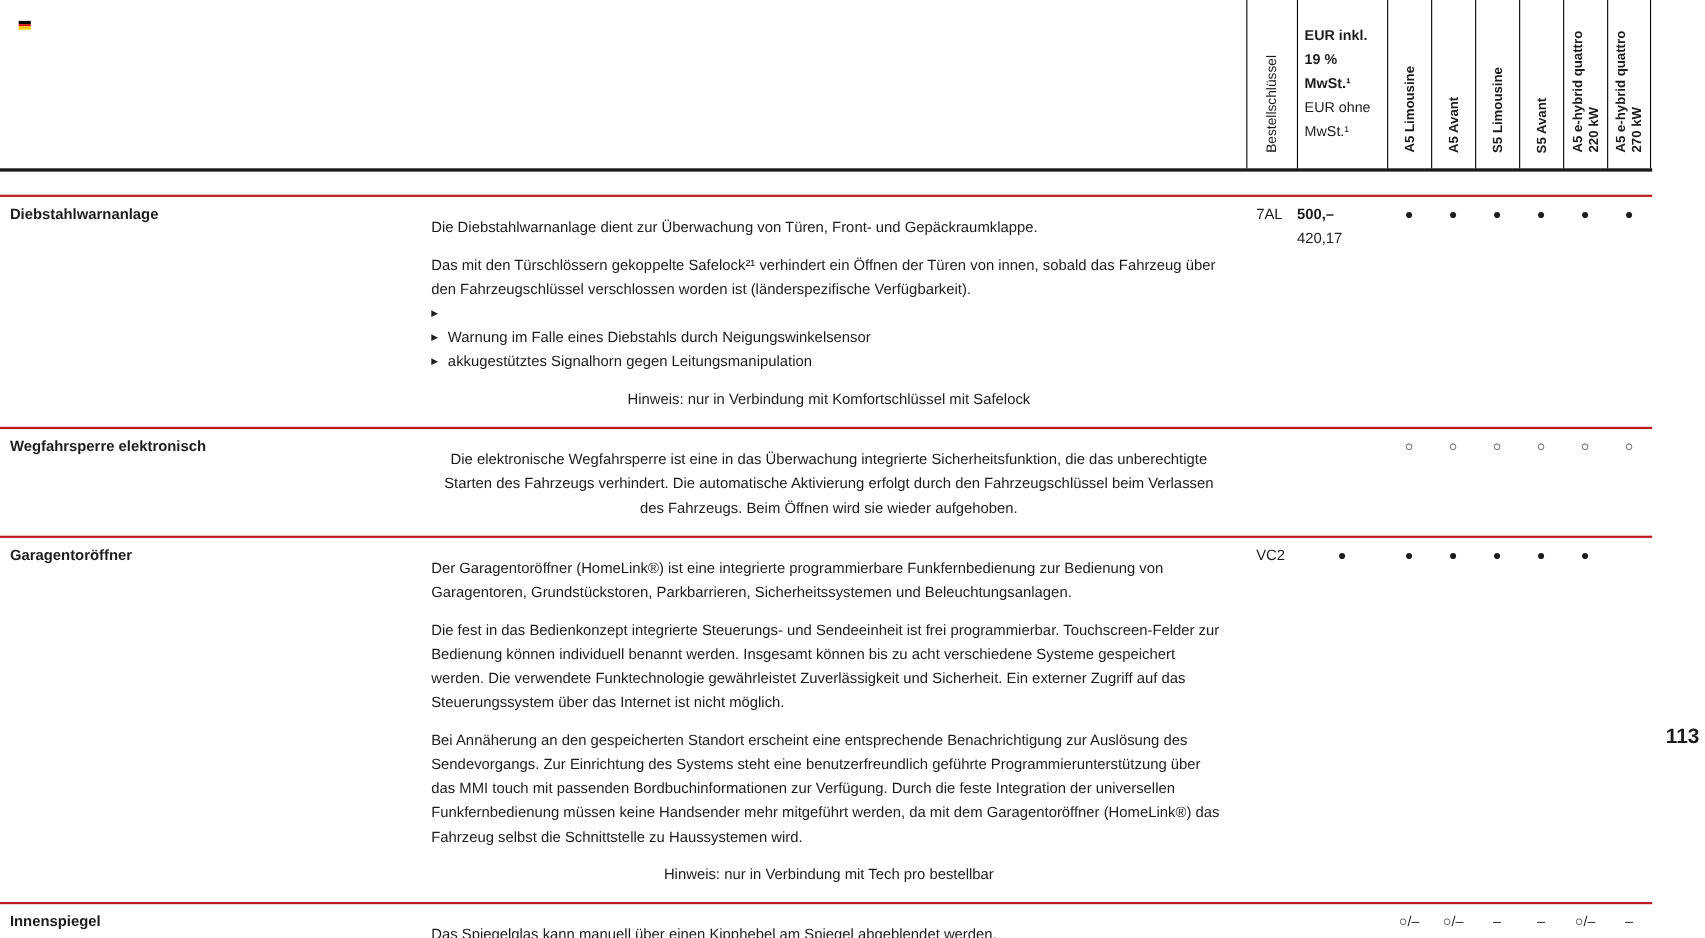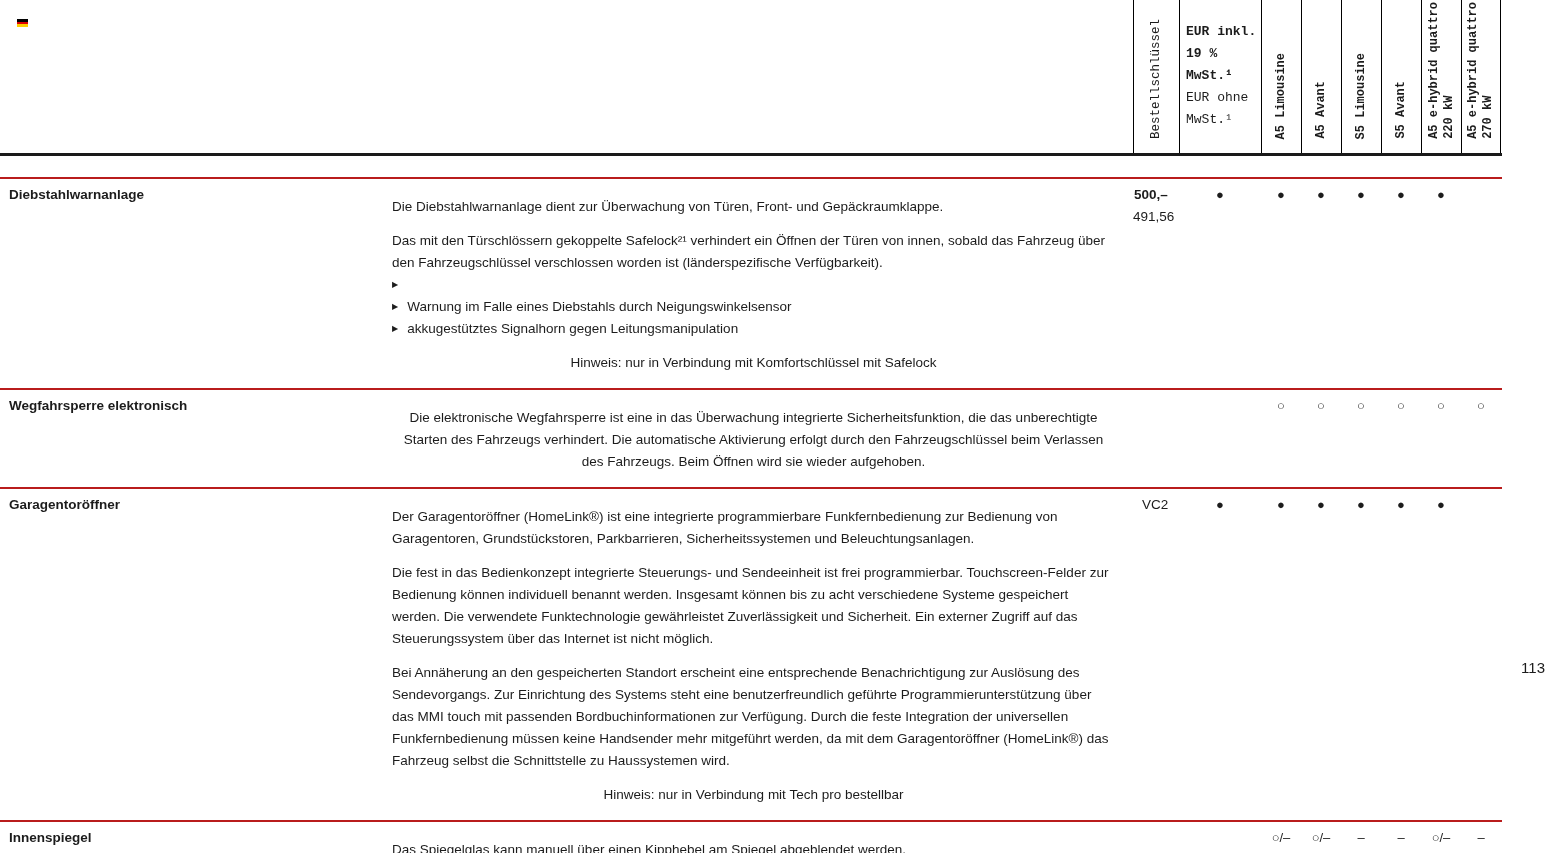--- a/index.html
+++ b/index.html
@@ -8,21 +8,21 @@
     background:#ffffff; color:#1c1c1c;
     font-family:"Liberation Sans", sans-serif; font-size:13.5px;
   }
   .flag { position:absolute; left:17px; top:19px; width:11px; height:8px; display:flex; flex-direction:column; }
   .flag span { flex:1; }
 
   .table { position:absolute; left:0; top:0; width:1502px; }
   .grid { display:grid; grid-template-columns:392px 741px 46px 82px 40px 40px 40px 40px 40px 40px; }
 
   .header { height:156px; border-bottom:3px solid #1a1a1a; }
-  .hcell { display:flex; align-items:flex-end; justify-content:center; padding-bottom:14px;font-family:Liberation Mono, monospace; }
+  .hcell { display:flex; align-items:flex-end; justify-content:center; padding-bottom:14px; }
   .hcell.bordered { border-left:1px solid #000; }
   .header .hcell:last-child { border-right:1px solid #000; }
   .vtext {
     writing-mode:vertical-rl; transform:rotate(180deg);
     white-space:pre-line; font-weight:bold; font-size:12px; line-height:15px;
   }
   .vtext.regular { font-weight:normal; font-size:12.5px; }
   .price-h { flex-direction:column; justify-content:flex-end; align-items:flex-start; padding:0 0 22px 6px; }
   .ph { font-size:13px; line-height:22px; }
   .ph.bold { font-weight:bold; }
@@ -32,25 +32,25 @@
   .table-row .cell { padding-top:5px; padding-bottom:14px; line-height:22px; }
   .name-cell { padding-left:9px; font-weight:bold; }
   .desc-cell { padding-right:18px; }
   .para { margin:12px 0 11px 0; line-height:22px; }
   .para:last-child { margin-bottom:0;text-align:center; }
   .bullets { list-style:none; margin:0 0 11px 0; }
   .para + .bullets { margin-top:-11px; }
   .bullet { display:flex; line-height:22px; }
   .bullet-icon { font-size:8px; line-height:22px; margin-right:9px; }
   .code-cell { padding-left:9px; }
-  .price-cell { text-align:center; padding-right:10px; }
+  .price-cell { text-align:left; padding-right:10px; }
   .price-incl { font-weight:bold; }
   .avail-cell { text-align:center; font-size:13px; }
 
-  .pagenum { position:absolute; right:5px; top:659px; font-weight:normal; font-size:15px; }
+  .pagenum { position:absolute; right:5px; top:659px; font-weight:bold; font-size:19px; }
 </style>
 </head>
 <body>
 
 <div class="page">
 
   <div class="flag">
     <span style="background: rgb(0, 0, 0);"></span>
     <span style="background: rgb(221, 0, 0);"></span>
     <span style="background: rgb(255, 206, 0);"></span>
@@ -106,23 +106,24 @@
                 <span class="bullet-icon">▶</span>
                 <span class="bullet-text">Warnung im Falle eines Diebstahls durch Neigungswinkelsensor</span>
               </li>
               <li class="bullet">
                 <span class="bullet-icon">▶</span>
                 <span class="bullet-text">akkugestütztes Signalhorn gegen Leitungsmanipulation</span>
               </li>
             </ul>
             <p class="para">Hinweis: nur in Verbindung mit Komfortschlüssel mit Safelock</p>
           </div>
+          <div class="cell code-cell">7AL</div>
           <div class="cell price-cell">
             <div class="price-incl">500,–</div>
-            <div class="price-excl">491,56</div>
+            <div class="price-excl">420,17</div>
           </div>
           <div class="cell avail-cell">●</div>
           <div class="cell avail-cell">●</div>
           <div class="cell avail-cell">●</div>
           <div class="cell avail-cell">●</div>
           <div class="cell avail-cell">●</div>
           <div class="cell avail-cell">●</div>
         </div>
         <div class="grid table-row">
           <div class="cell name-cell">Wegfahrsperre elektronisch</div>

